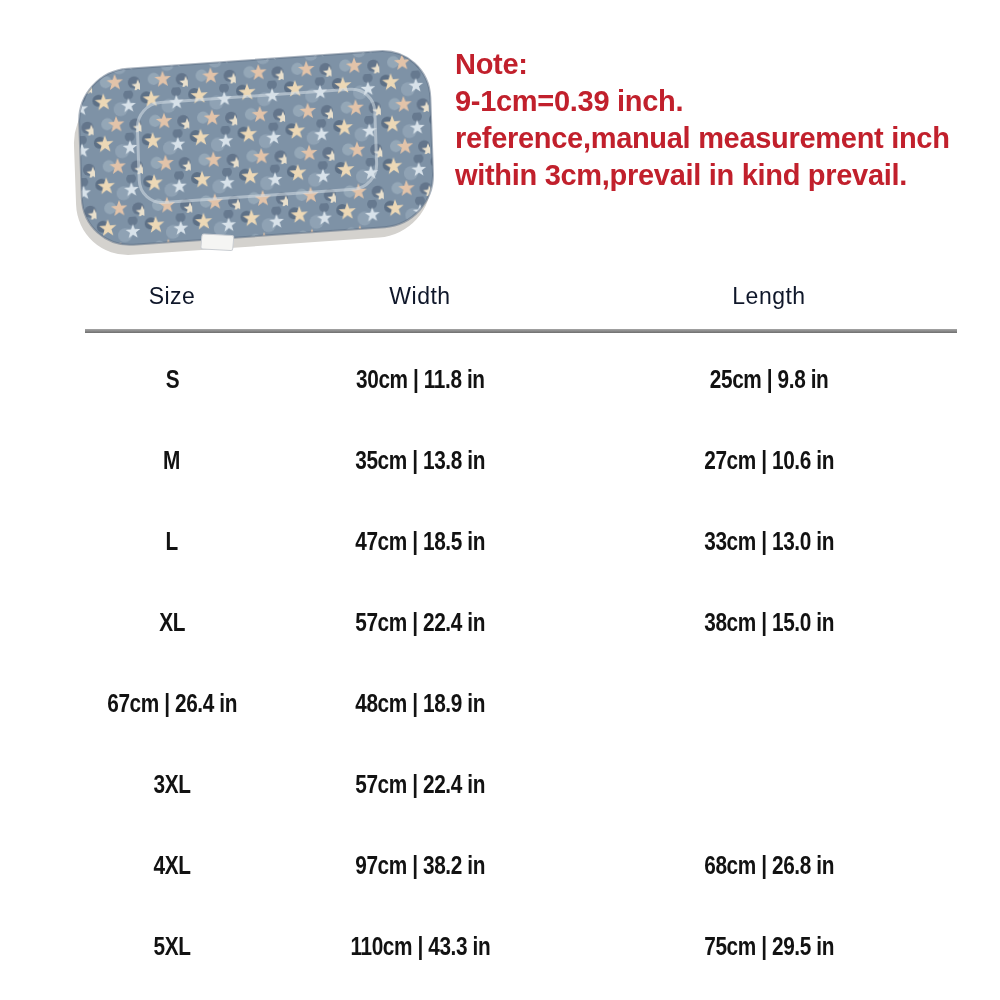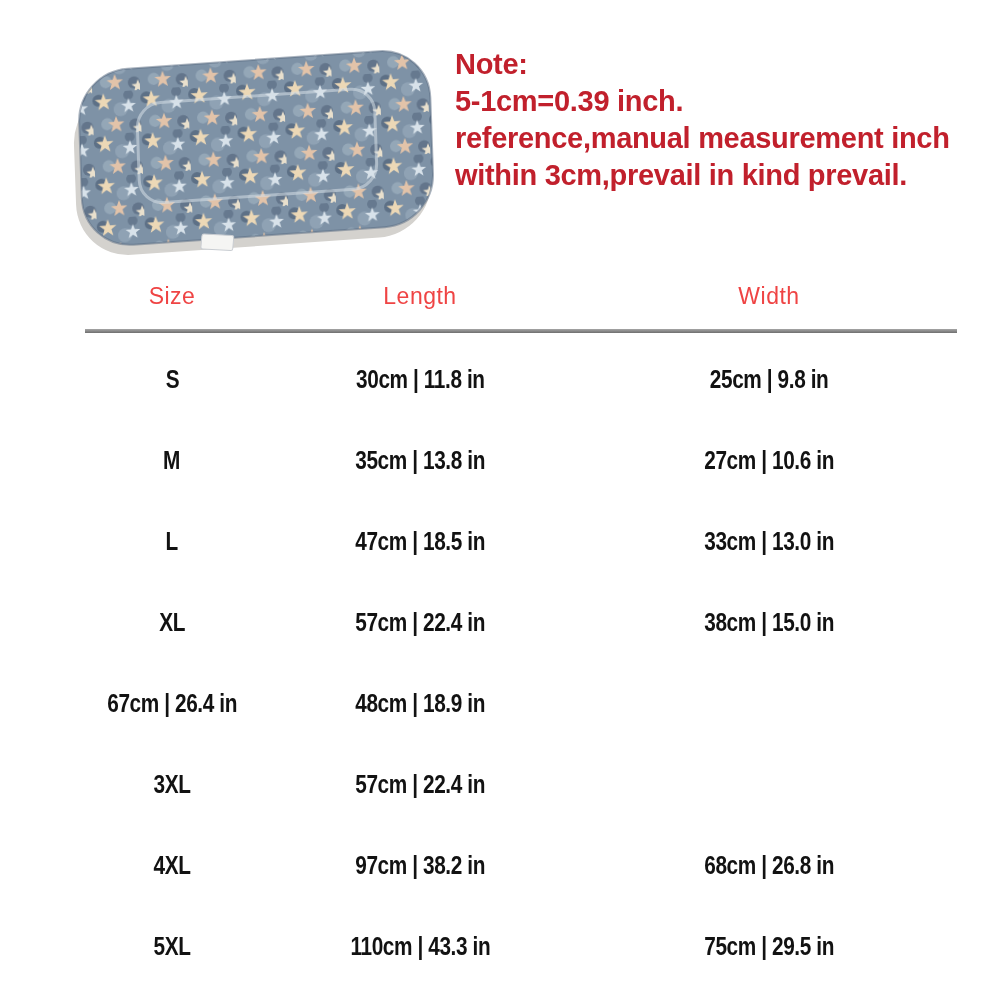--- a/index.html
+++ b/index.html
@@ -23,21 +23,21 @@
   }
 
   
   .size-table{position:absolute;left:85px;top:268px;width:872px;}
   .thead{
     display:grid;grid-template-columns:174px 322px 376px;
     height:56px;align-items:center;
   }
   .th{
     text-align:center;font-size:23px;font-weight:normal;
-    color:#ef4444;letter-spacing:0.5px;
+    color:#0f172a;letter-spacing:0.5px;
   }
   .divider{height:4px;margin-top:5px;background:linear-gradient(#a6a6a6,#6f6f6f);}
   .tbody{margin-top:6px;}
   .tr{
     display:grid;grid-template-columns:174px 322px 376px;
     height:81px;align-items:center;
   }
   .td{text-align:center;font-size:26px;font-weight:bold;color:#121212;}
   .td span{
     display:inline-block;
@@ -76,30 +76,30 @@
 
         <rect x="92" y="56" width="238" height="100" rx="24" fill="none" stroke="#d6dfe6" stroke-opacity="0.55" stroke-width="3"></rect>
 
         <rect x="152" y="192" width="32" height="15" rx="2" fill="#f5f5f3" stroke="#c9cdd2" stroke-width="1" transform="rotate(7 168 199)"></rect>
       </g>
     </svg>
   </div>
 
   <div class="note" style="color: rgb(193, 32, 44);">
     <div>Note:</div>
-    <div>5-1cm=0.39 inch.</div>
+    <div>9-1cm=0.39 inch.</div>
     <div>reference,manual measurement inch</div>
     <div>within 3cm,prevail in kind prevail.</div>
   </div>
 
   <div class="size-table">
     <div class="thead">
       <div class="th">Size</div>
+      <div class="th">Width</div>
       <div class="th">Length</div>
-      <div class="th">Width</div>
     </div>
     <div class="divider"></div>
     <div class="tbody">
       <div class="tr">
         <div class="td"><span>S</span></div>
         <div class="td"><span>30cm | 11.8 in</span></div>
         <div class="td"><span>25cm | 9.8 in</span></div>
       </div>
       <div class="tr">
         <div class="td"><span>M</span></div>

